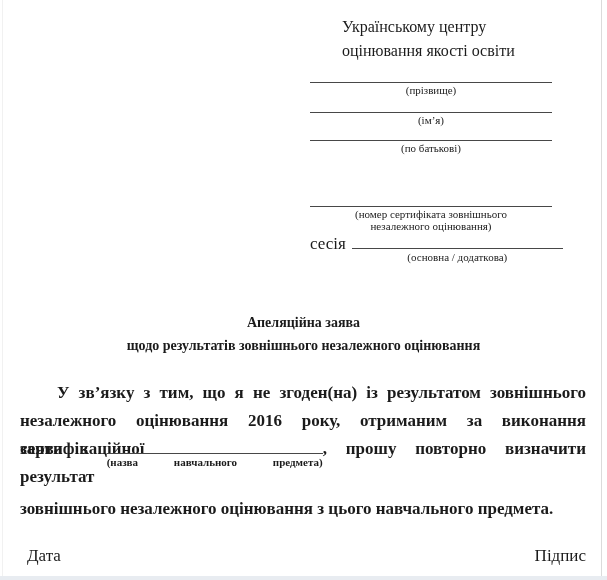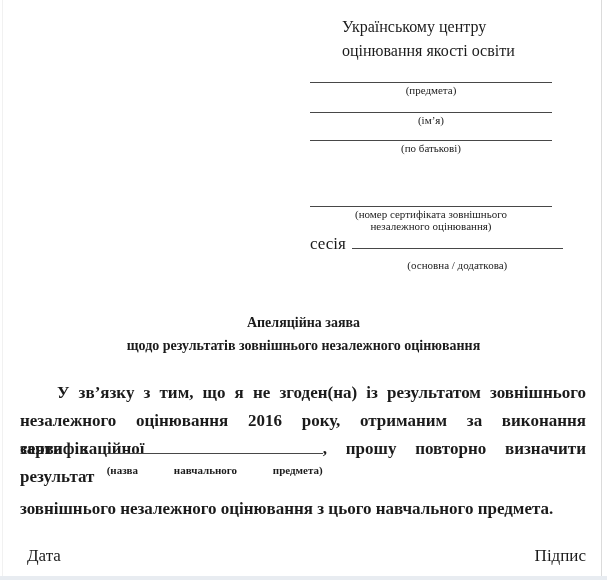--- a/index.html
+++ b/index.html
@@ -51,21 +51,21 @@
     display: inline-block;
     position: relative;
     height: 14px;
     border-bottom: 1.6px solid #474747;
     vertical-align: baseline;
   }
   .session-blank { width: 211px; margin-left: 6px; }
   .blank-label {
     position: absolute;
     left: 0; right: 0; top: 100%;
-    margin-top: 12px;
+    margin-top: 4px;
     font-size: 11px;
     line-height: 11.5px;
     text-align: center;
     white-space: nowrap;
   }
 
   .doc-title {
     position: absolute;
     left: 20px; top: 311px;
     width: 567px;
@@ -110,21 +110,21 @@
   <div class="edge-bottom"></div>
 
   <div class="recipient">
     <div>Українському центру</div>
     <div>оцінювання якості освіти</div>
   </div>
 
   <div class="field" style="top:82px">
     <div class="rule-line"></div>
     <div class="field-label">
-      <span>(предмета)</span>
+      <span>(прізвище)</span>
       <span></span>
     </div>
   </div>
 
   <div class="field" style="top:112px">
     <div class="rule-line"></div>
     <div class="field-label">
       <span>(ім’я)</span>
       <span></span>
     </div>

